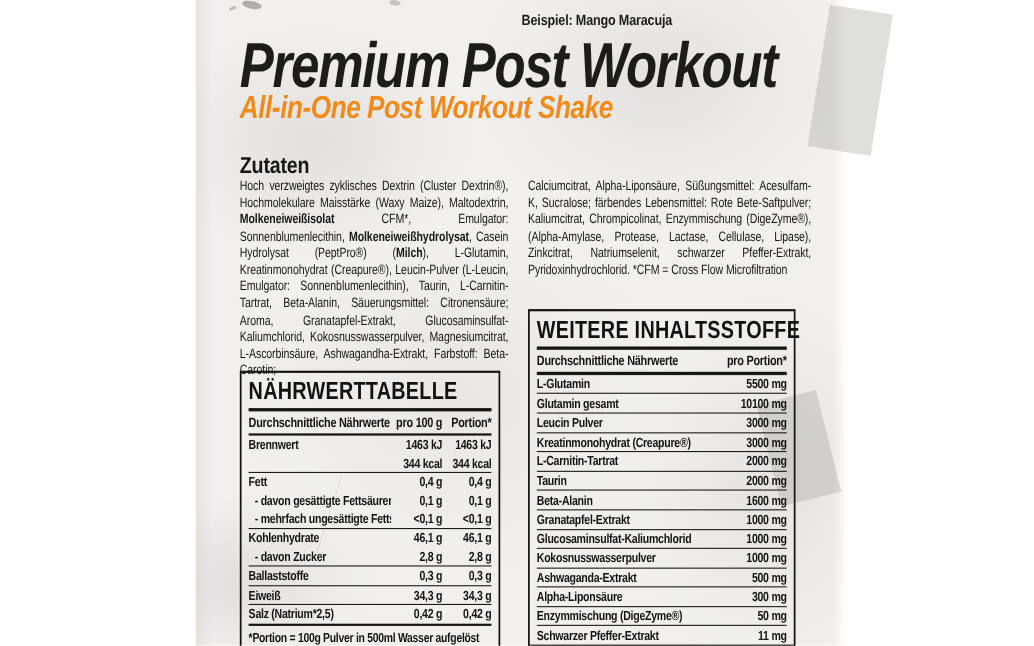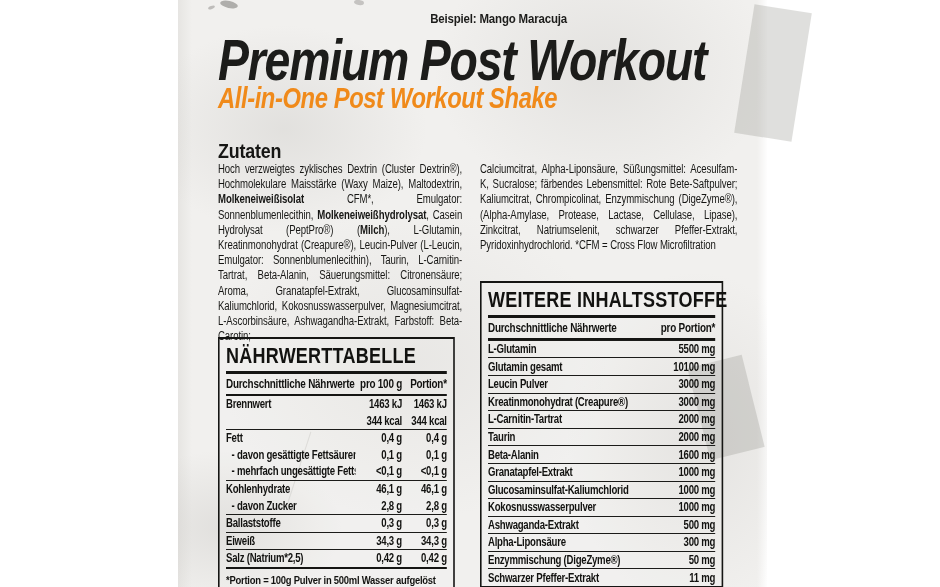--- a/index.html
+++ b/index.html
@@ -1,21 +1,21 @@
 <!DOCTYPE html>
 <html lang="de" style="--accent: #F08A1A;"><head>
 <meta charset="utf-8">
 <style>
   html, body { margin:0; padding:0; background:#ffffff; }
   body {
     width:940px; height:587px; overflow:hidden;
     font-family:"Liberation Sans", sans-serif;
     color:#1a1a18;
   }
-  .stage { position:relative; width:761px; height:587px; background:#ffffff; }
+  .stage { position:relative; width:761px; height:587px; background:#ffffff;padding-left:44px; }
 
   
   .band {
     position:absolute; left:178px; top:0; width:589px; height:587px;
     background-color:#f1f0ee;
     background-image:
       radial-gradient(ellipse 220px 160px at 18% 22%, rgba(186,184,180,0.28), transparent 65%),
       radial-gradient(ellipse 260px 200px at 72% 12%, rgba(178,176,172,0.22), transparent 65%),
       radial-gradient(ellipse 300px 240px at 40% 62%, rgba(192,190,186,0.20), transparent 65%),
       radial-gradient(ellipse 200px 260px at 88% 75%, rgba(182,180,176,0.22), transparent 65%),

